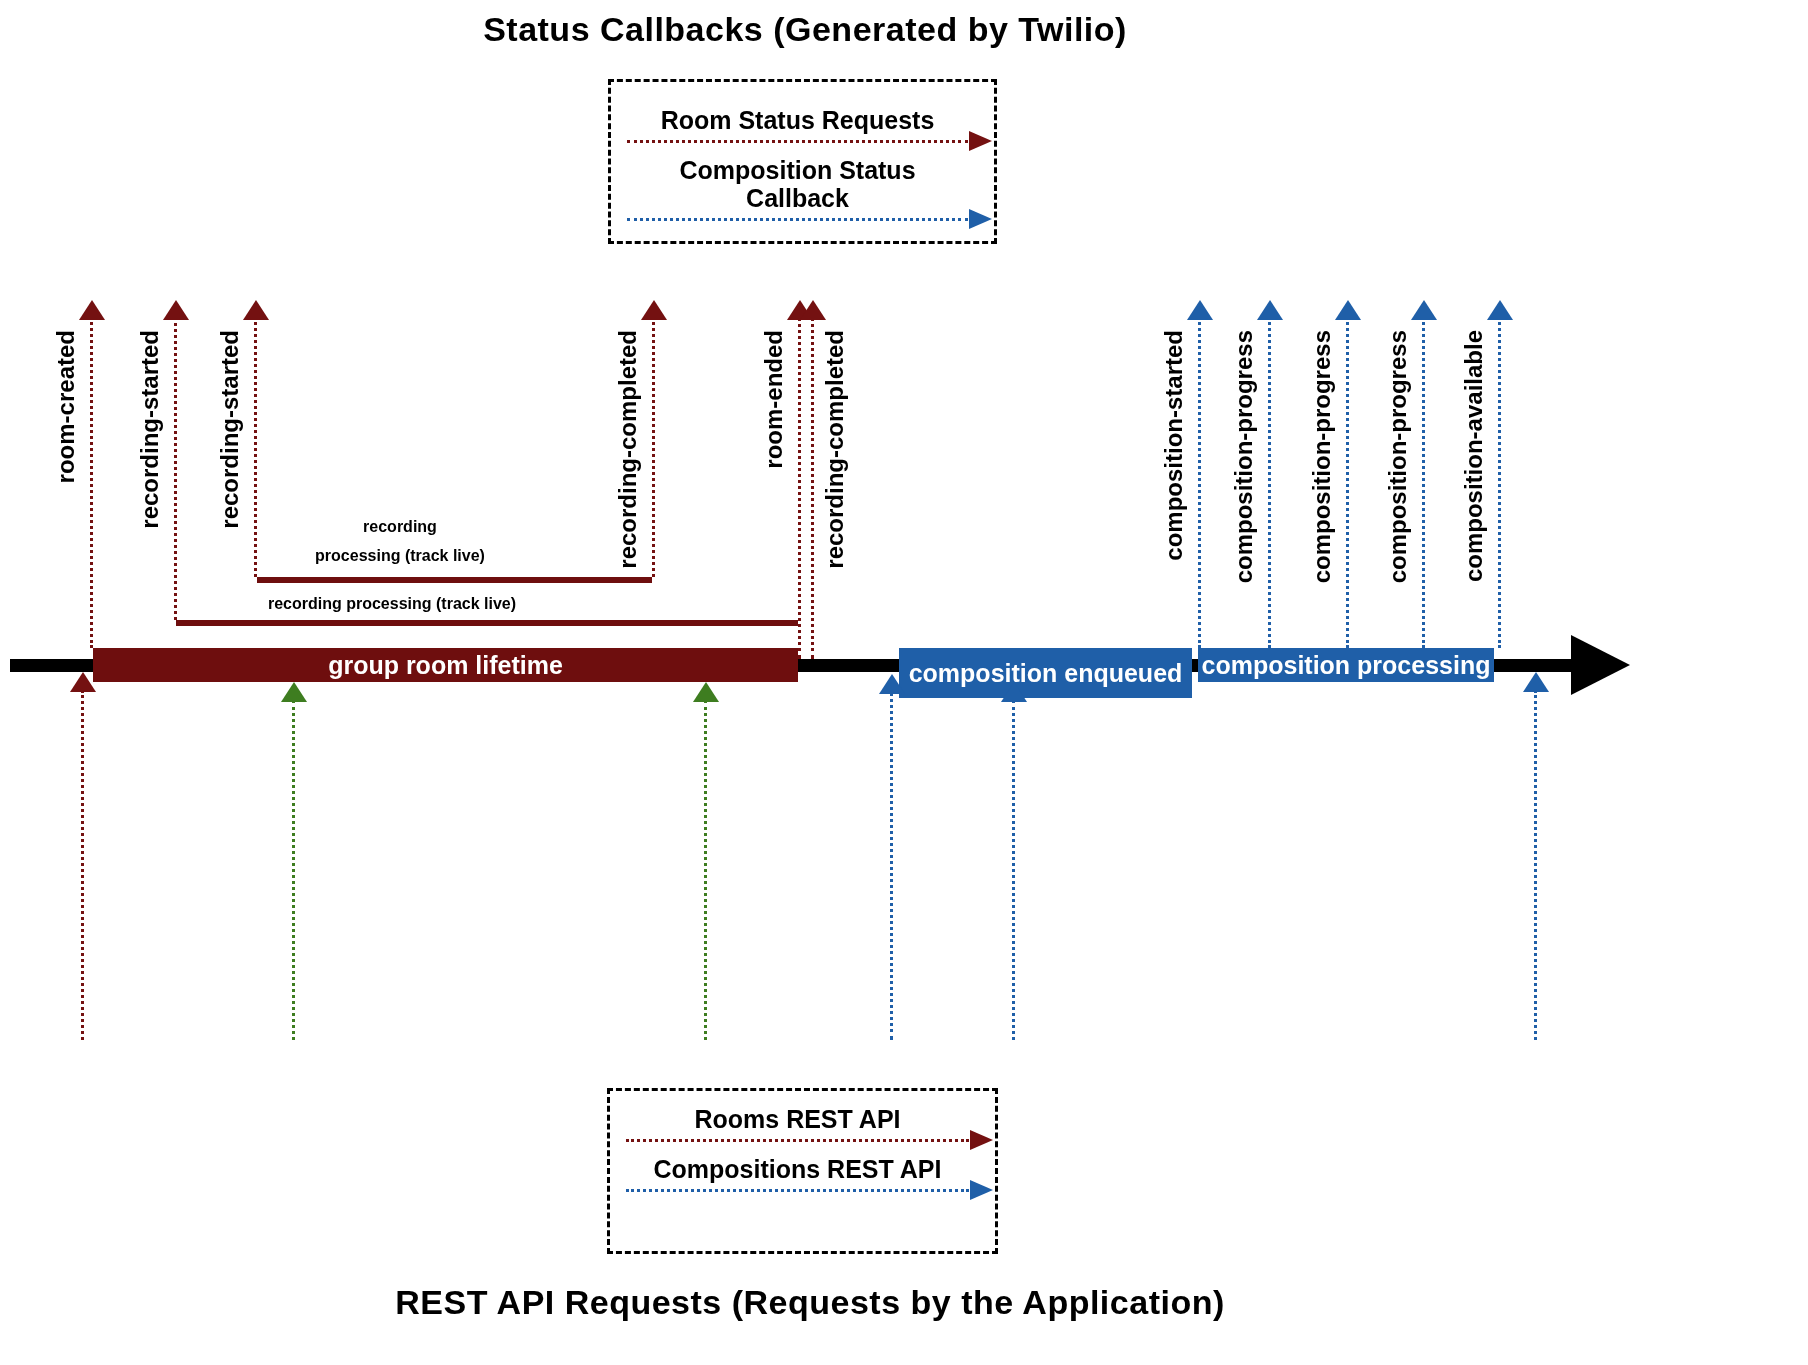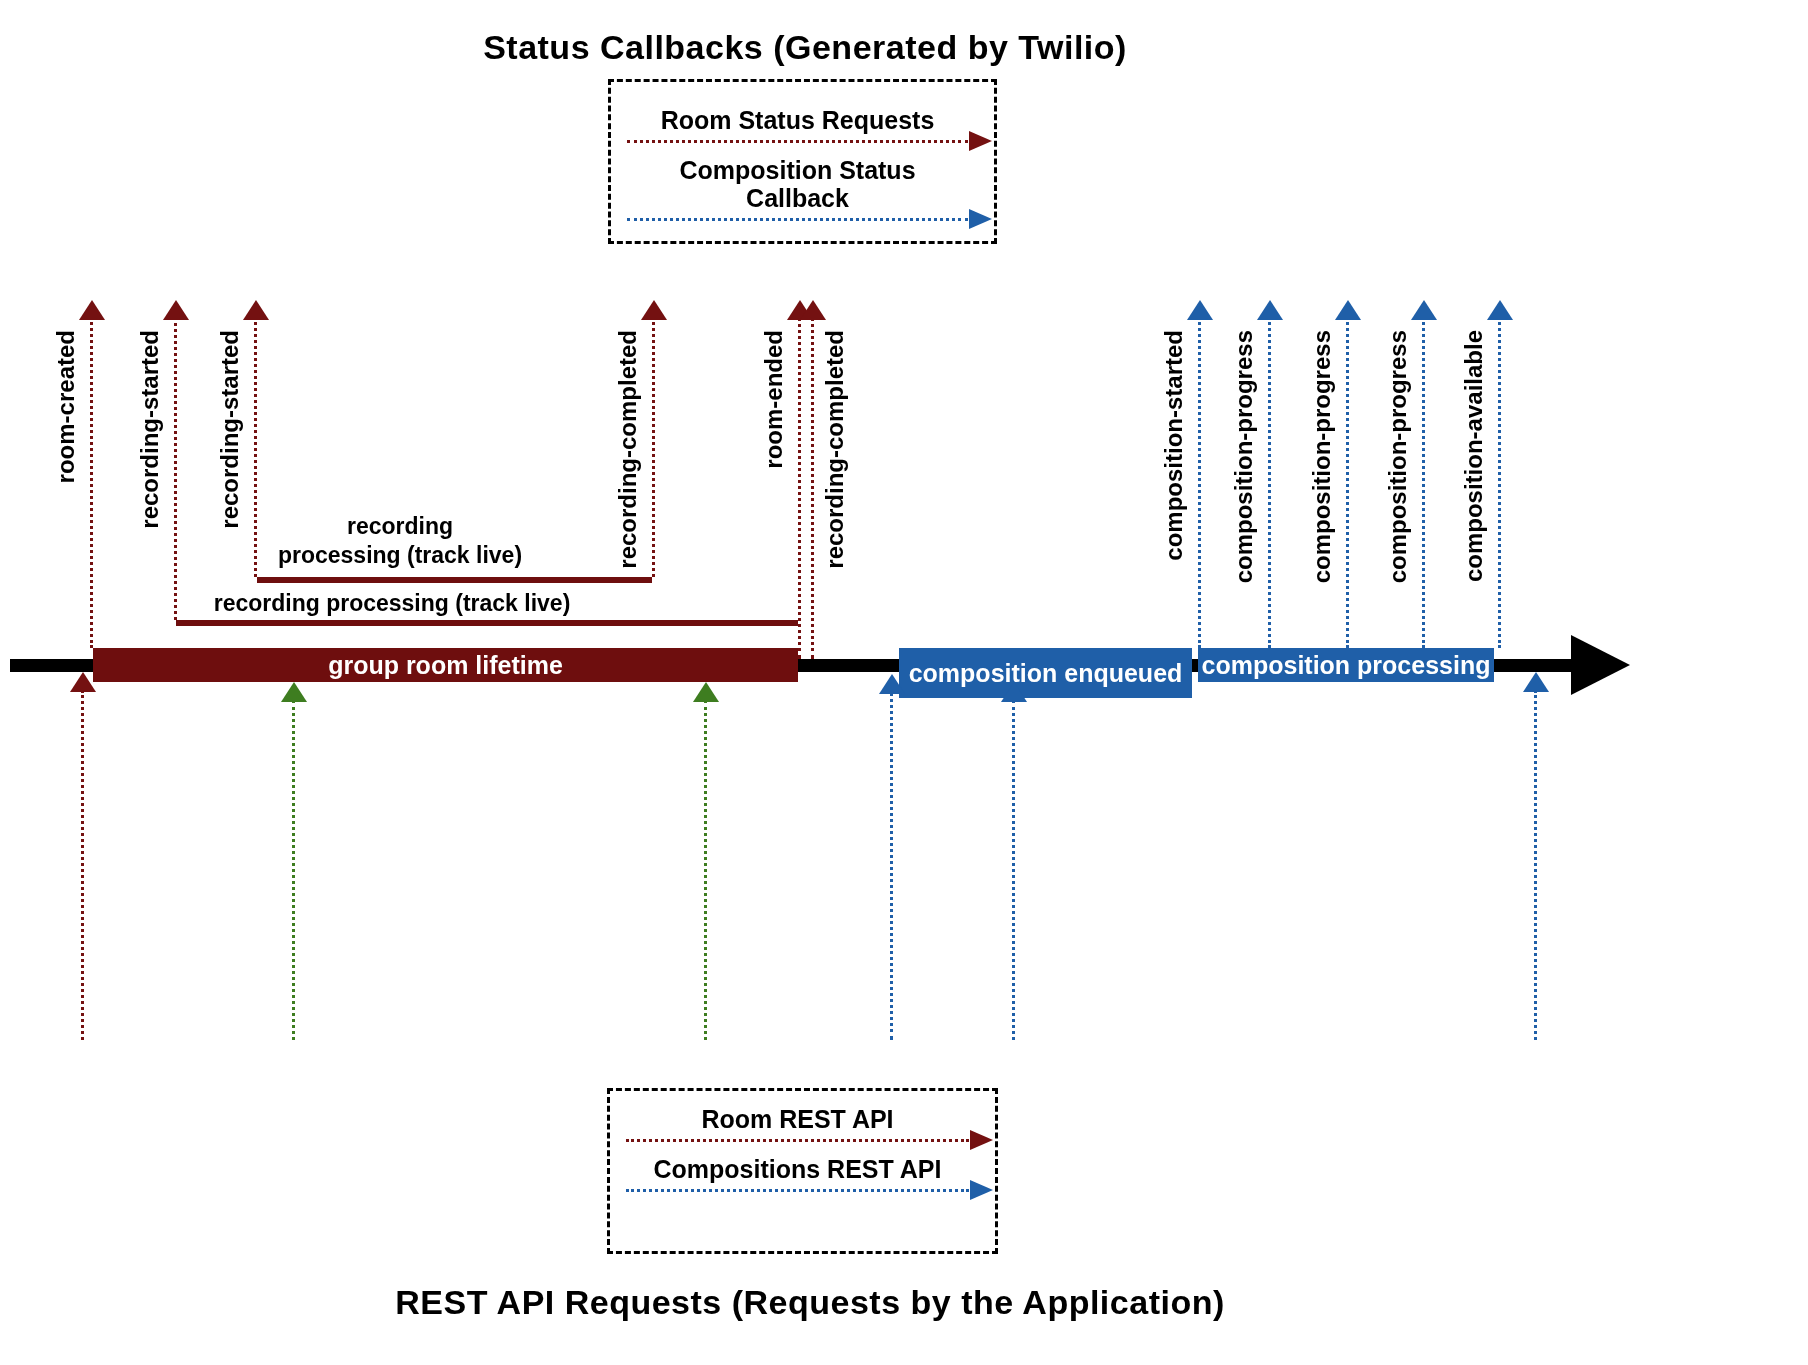--- a/index.html
+++ b/index.html
@@ -8,40 +8,40 @@
   .abs{position:absolute;}
   .title{position:absolute;text-align:center;font-size:34px;letter-spacing:0.5px;}
   .overlay{position:absolute;left:0;top:0;width:100%;height:100%;}
   .vline{position:absolute;width:0;border-left:3px dotted #000;}
   .hline{position:absolute;height:6px;background:#6E0E0E;}
   .up-arrow{position:absolute;width:0;height:0;
             border-left:13px solid transparent;border-right:13px solid transparent;
             border-bottom:20px solid #000;}
   .vlabel{position:absolute;writing-mode:vertical-rl;transform:rotate(180deg);
           white-space:pre;font-size:24px;line-height:31px;font-weight:700;}
-  .proc-label{position:absolute;font-size:23px;line-height:29px;text-align:center;white-space:pre;}
+  .proc-label{position:absolute;font-size:16px;line-height:29px;text-align:center;white-space:pre;}
   .bar{position:absolute;top:648px;height:34px;display:flex;align-items:center;justify-content:center;
        color:#fff;font-size:25px;z-index:3;}
   .tl-line{position:absolute;background:#000;z-index:1;}
   .tl-head{position:absolute;width:0;height:0;border-top:30px solid transparent;
            border-bottom:30px solid transparent;border-left:59px solid #000;z-index:1;}
   .legend-box{position:absolute;border:3px dashed #000;box-sizing:border-box;}
   .legend-row{margin:0 26px 13px 16px;}
   .legend-text{text-align:center;font-size:25px;line-height:28px;}
   .legend-line{position:relative;border-top:3px dotted #000;margin-top:6px;}
   .right-arrow{position:absolute;right:-24px;top:-12px;width:0;height:0;
                border-top:10px solid transparent;border-bottom:10px solid transparent;
                border-left:23px solid #000;}
 </style>
 </head>
 <body>
 
 <div id="stage">
 
-  <div class="title" style="top:28px;left:0;width:1610px;">Status Callbacks (Generated by Twilio)</div>
+  <div class="title" style="top:10px;left:0;width:1610px;">Status Callbacks (Generated by Twilio)</div>
 
   <div class="legend-box" style="left:608px;top:79px;width:389px;height:165px;padding-top:24px;">
       <div class="legend-row">
     <div class="legend-text">Room Status Requests</div>
     <div class="legend-line" style="border-top-color: rgb(116, 17, 17);">
       <i class="right-arrow" style="border-left-color: rgb(116, 17, 17);"></i>
     </div>
   </div>
       <div class="legend-row">
     <div class="legend-text">Composition Status Callback</div>
@@ -163,21 +163,21 @@
   </div>
       <div class="abs">
     <i class="up-arrow" style="left: 1523px; top: 672px; border-bottom-color: rgb(31, 95, 168);"></i>
     <i class="vline" style="left: 1534px; top: 690px; height: 350px; border-left-color: rgb(31, 95, 168);"></i>
 
   </div>
     </div>
 
   <div class="legend-box" style="left:607px;top:1088px;width:391px;height:166px;padding-top:14px;">
       <div class="legend-row">
-    <div class="legend-text">Room REST API</div>
+    <div class="legend-text">Rooms REST API</div>
     <div class="legend-line" style="border-top-color: rgb(116, 17, 17);">
       <i class="right-arrow" style="border-left-color: rgb(116, 17, 17);"></i>
     </div>
   </div>
       <div class="legend-row">
     <div class="legend-text">Compositions REST API</div>
     <div class="legend-line" style="border-top-color: rgb(31, 95, 168);">
       <i class="right-arrow" style="border-left-color: rgb(31, 95, 168);"></i>
     </div>
   </div>

